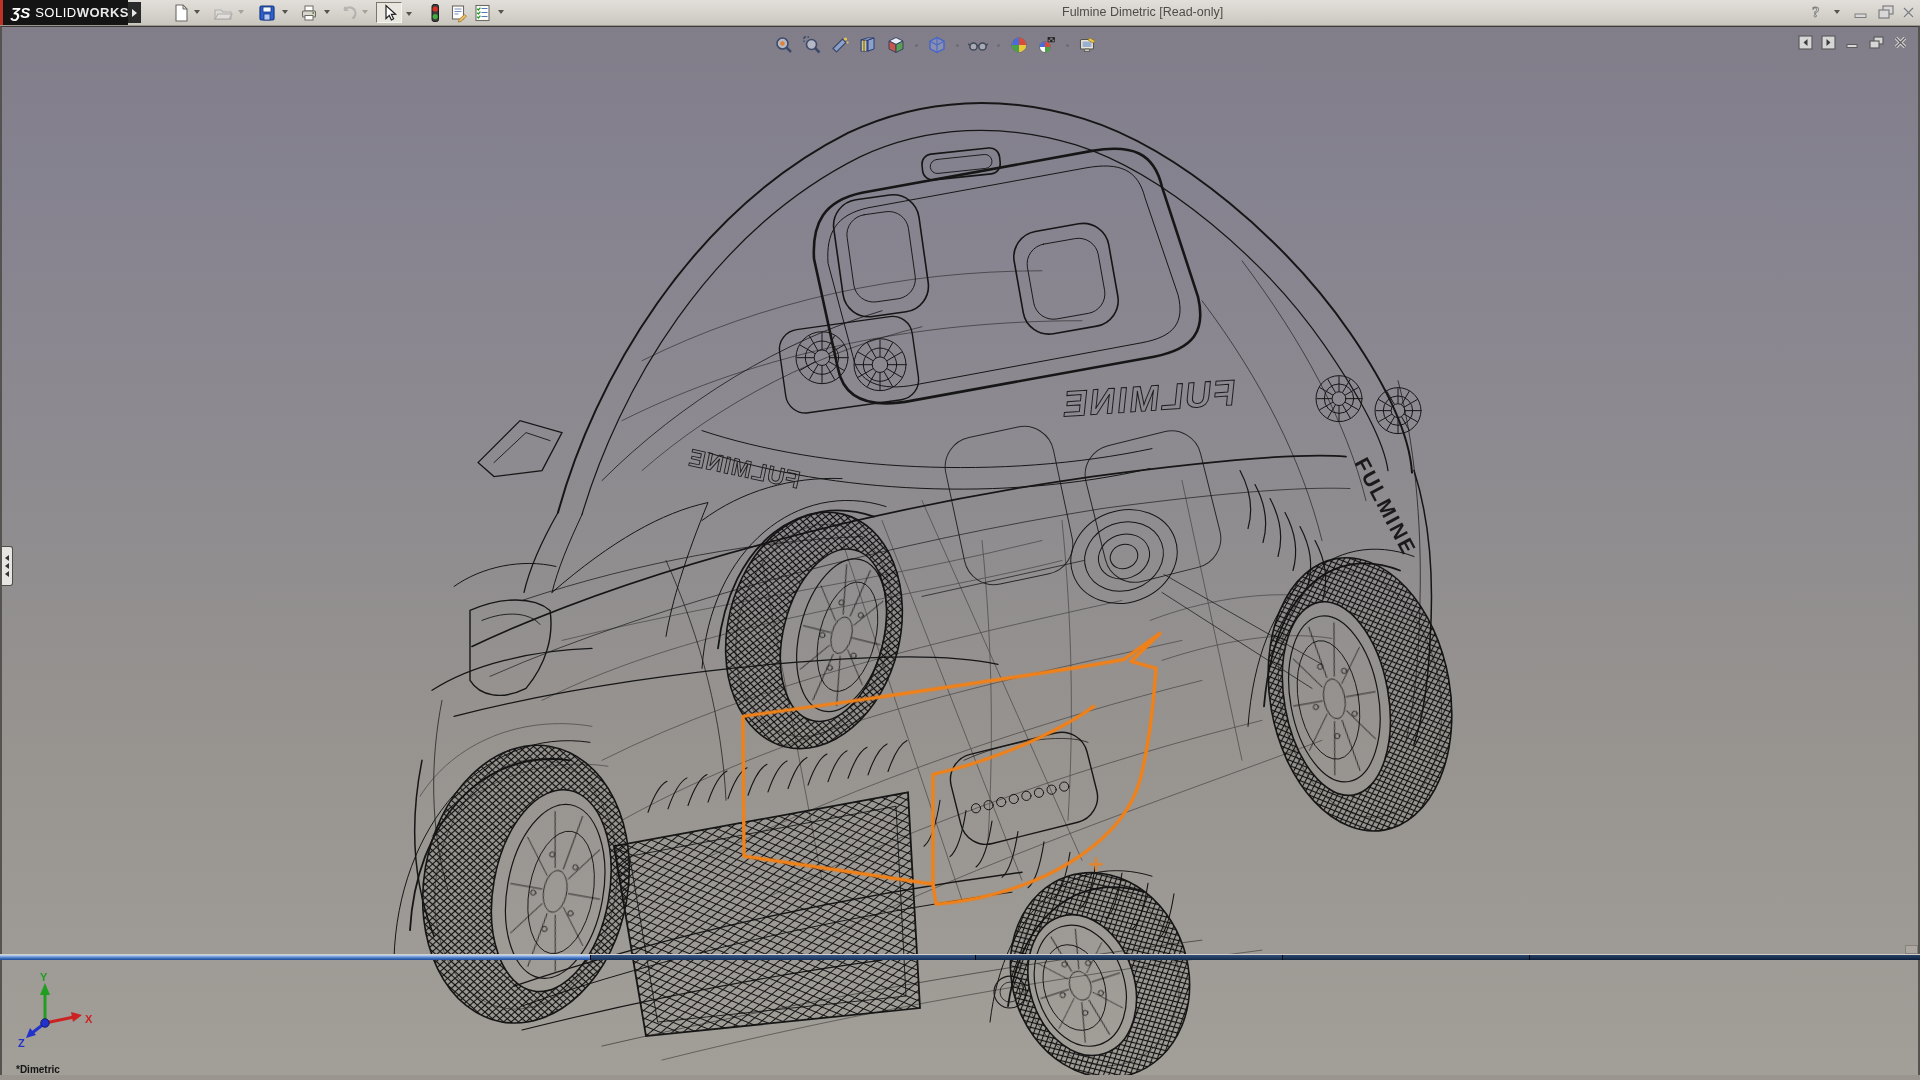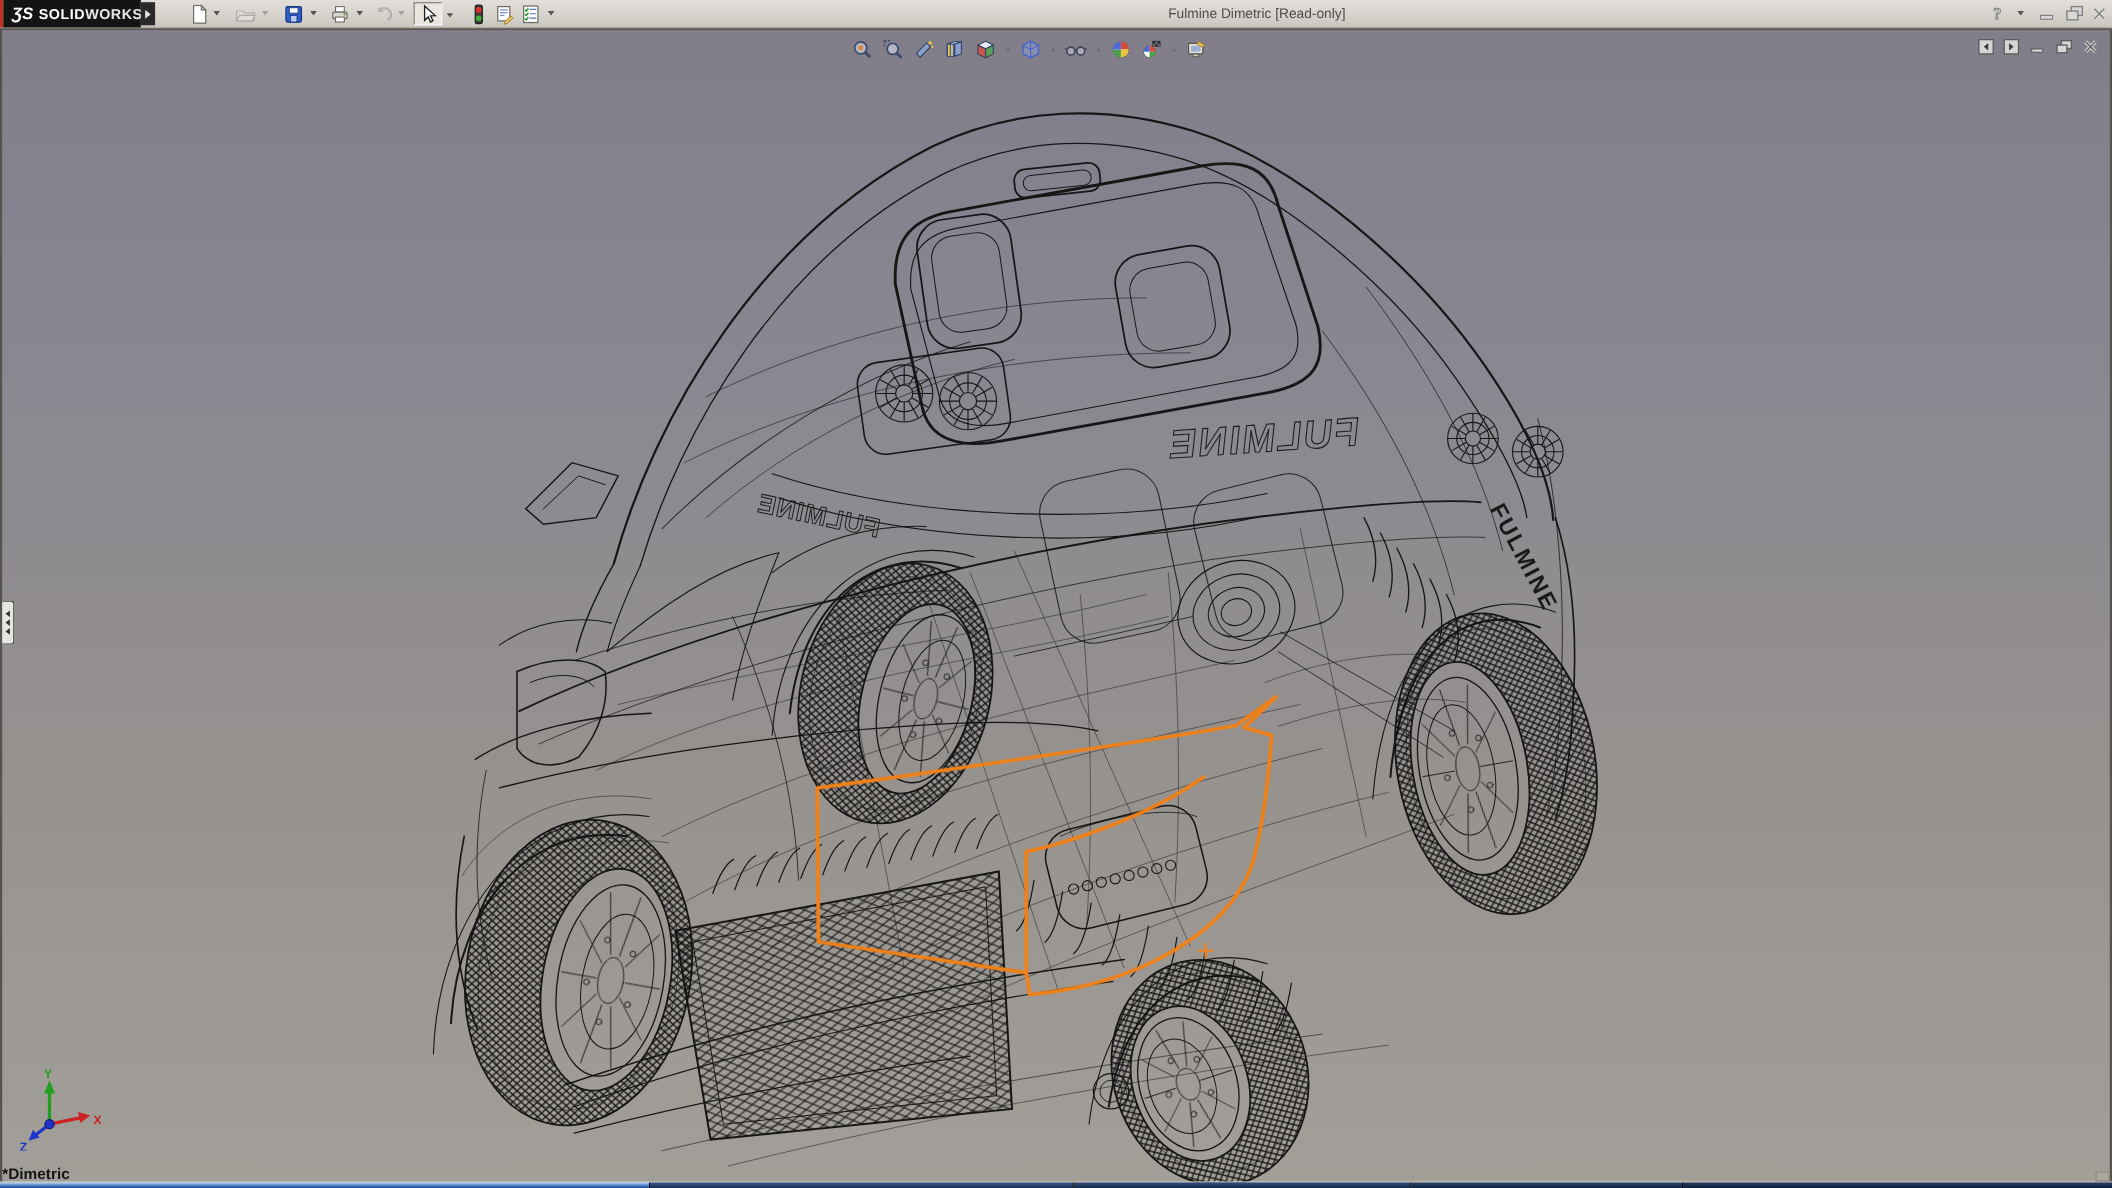--- a/index.html
+++ b/index.html
@@ -1,27 +1,27 @@
 <!DOCTYPE html>
 <html><head>
 <meta charset="utf-8">
 <style>
   html,body{margin:0;padding:0;width:1920px;height:1080px;overflow:hidden;
     font-family:"Liberation Sans",sans-serif;background:#9a968f;}
-  .app{position:relative;width:1920px;height:1080px;}
+  .app{position:relative;width:1920px;height:960px;}
 
   
   .titlebar{position:absolute;left:0;top:0;width:1920px;height:25px;
     background:linear-gradient(180deg,#e2dfda 0%,#d6d3cd 55%,#c9c6bf 100%);
     border-bottom:1px solid #9b978f;}
   .edge-accent{position:absolute;left:0;top:0;width:3px;height:25px;background:#c03226;}
   .logo-block{position:absolute;left:3px;top:0;width:125px;height:25px;background:#141414;
     display:flex;align-items:center;padding-left:8px;box-sizing:border-box;}
   .logo-glyph{color:#fff;font-style:italic;font-weight:bold;font-size:15px;margin-right:5px;}
-  .logo-bold{color:#fff;font-weight:bold;font-size:13px;letter-spacing:.5px;}
+  .logo-bold{color:#fff;font-weight:normal;font-size:13px;letter-spacing:.5px;}
   .logo-light{color:#e8e8e8;font-weight:bold;font-size:13px;letter-spacing:.5px;}
   .menu-arrow{position:absolute;left:128px;top:2px;width:13px;height:21px;background:#2a2a2a;
     display:flex;align-items:center;justify-content:center;}
   .menu-arrow span{width:0;height:0;border-left:5px solid #e8e8e8;border-top:4px solid transparent;
     border-bottom:4px solid transparent;}
   .tb-btn{position:absolute;top:2px;width:22px;height:21px;display:flex;align-items:center;
     justify-content:center;}
   .tb-btn.disabled{opacity:.5;filter:grayscale(.8);}
   .tb-btn.pressed{background:#e9e6e0;border:1px solid;border-color:#7a766e #f6f4f0 #f6f4f0 #7a766e;
     box-sizing:border-box;}
@@ -45,21 +45,21 @@
   .doc-controls{position:absolute;right:10px;top:8px;display:flex;align-items:center;gap:8px;}
   .dc-btn{display:flex;align-items:center;justify-content:center;}
 
   .flyout-tab{position:absolute;left:0;top:519px;width:10px;height:38px;background:#e6e5e2;
     border:1px solid #4c4b48;border-left:none;border-radius:0 3px 3px 0;
     display:flex;flex-direction:column;align-items:center;justify-content:center;gap:2px;}
   .flyout-tab i{width:0;height:0;border-right:4px solid #33322f;border-top:3px solid transparent;
     border-bottom:3px solid transparent;}
 
   .triad{position:absolute;left:14px;bottom:24px;}
-  .view-label{position:absolute;left:0;bottom:0px;font-size:14px;font-weight:bold;color:#141414;}
+  .view-label{position:absolute;left:14px;bottom:0px;font-size:10px;font-weight:bold;color:#141414;}
 
   
   .taskbar{position:absolute;left:0;bottom:0;width:1920px;height:5px;display:flex;
     border-top:1px solid #d3cfc9;box-sizing:content-box;}
   .taskbar .seg{height:100%;}
   .seg1{width:590px;background:linear-gradient(180deg,#c2d6f4,#4c7cc8 55%,#1b4894);}
   .seg2{width:384px;background:linear-gradient(180deg,#3c5a88,#132e57);border-left:1px solid #03080f;}
   .seg3{width:306px;background:linear-gradient(180deg,#35517c,#102948);border-left:1px solid #03080f;}
   .seg4{width:246px;background:linear-gradient(180deg,#2e4870,#0d2340);border-left:1px solid #03080f;}
   .seg5{flex:1;background:linear-gradient(180deg,#2a4268,#0b1f3a);border-left:1px solid #03080f;}

